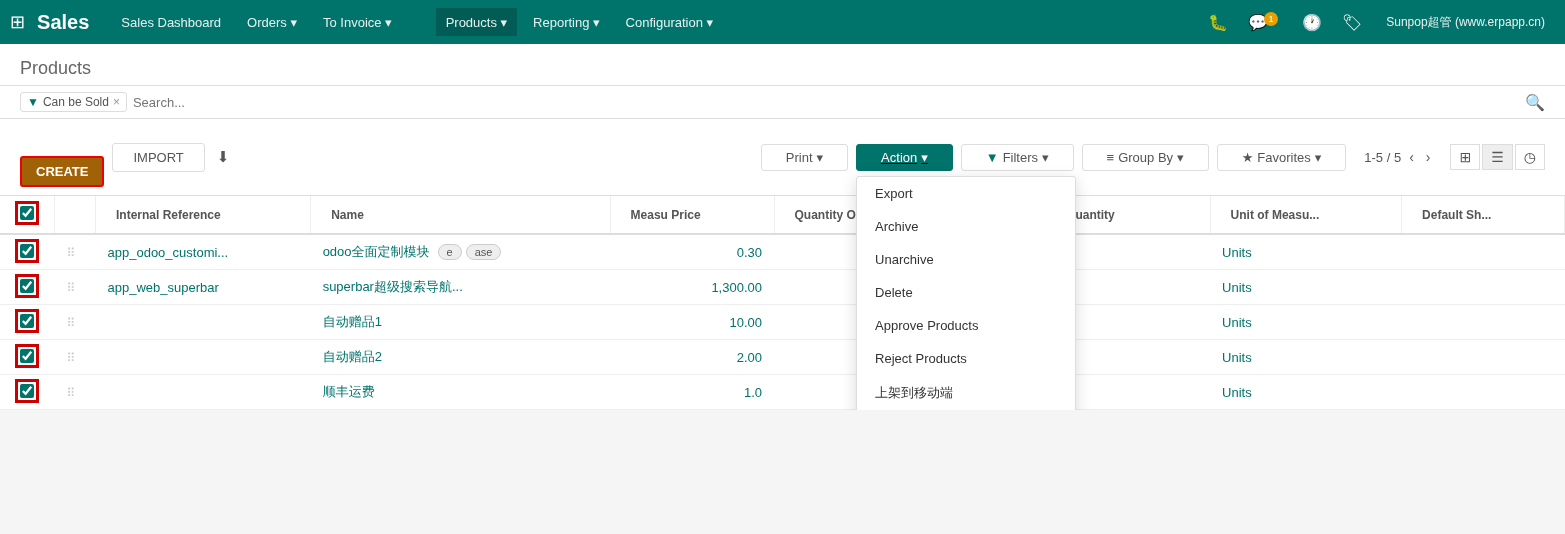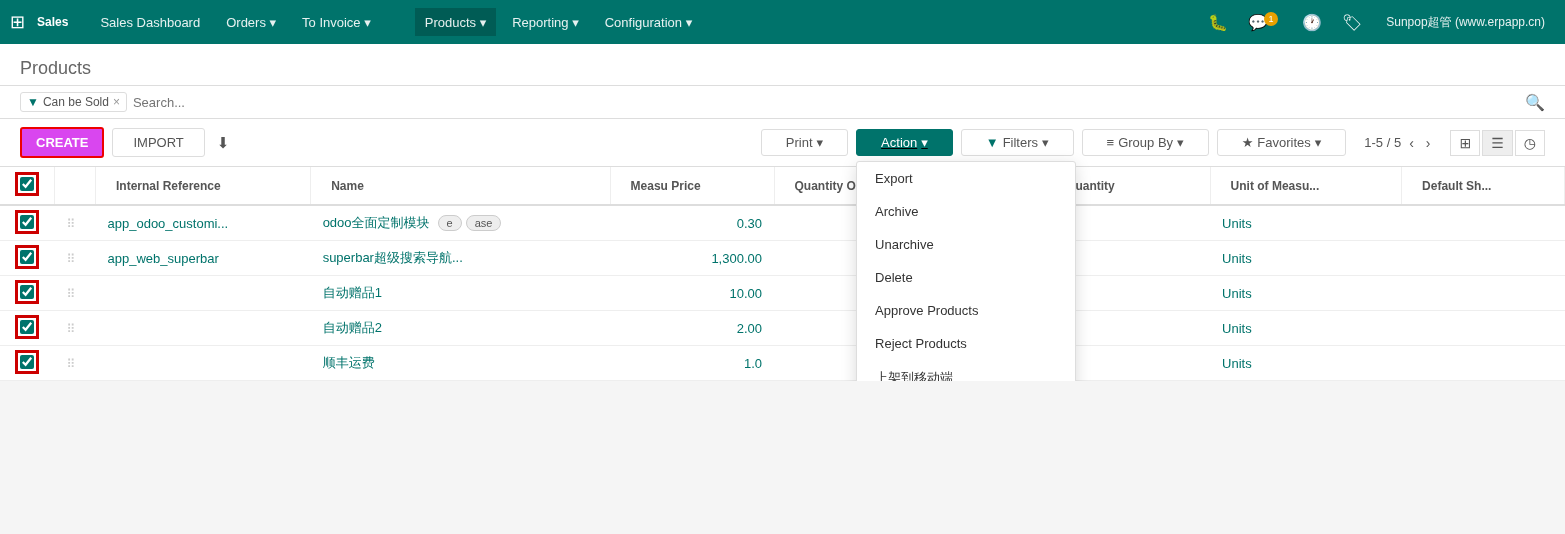--- a/index.html
+++ b/index.html
@@ -10,21 +10,21 @@
     .topnav {
       background: #00736b;
       color: white;
       display: flex;
       align-items: center;
       height: 44px;
       padding: 0 10px;
       gap: 6px;
     }
     .topnav-grid { font-size: 18px; margin-right: 6px; cursor: pointer; }
-    .topnav-brand { font-size: 12px; font-weight: bold; margin-right: 16px; }
+    .topnav-brand { font-size: 20px; font-weight: bold; margin-right: 16px; }
     .topnav-item {
       color: rgba(255,255,255,0.9);
       padding: 0 10px;
       height: 28px;
       display: flex;
       align-items: center;
       cursor: pointer;
       font-size: 13px;
       gap: 4px;
       white-space: nowrap;
@@ -67,28 +67,29 @@
     
     .toolbar {
       background: white;
       display: flex;
       align-items: center;
       padding: 8px 20px;
       gap: 8px;
       border-bottom: 1px solid #ddd;
     }
     .btn-create {
-      background: #d946ef;
+      background: #a16207;
       color: white;
       border: none;
       border-radius: 3px;
       padding: 6px 14px;
       font-size: 13px;
       font-weight: bold;
       cursor: pointer;
+      margin-top: 29px;
     }
     .btn-import {
       background: transparent;
       color: #555;
       border: 1px solid #ddd;
       border-radius: 3px;
       padding: 6px 20px;
       font-size: 13px;
       cursor: pointer;
     }

